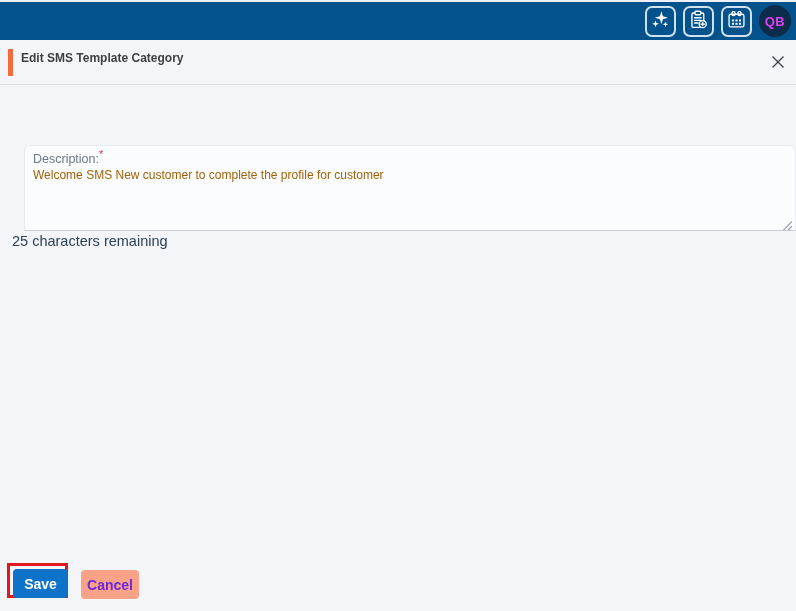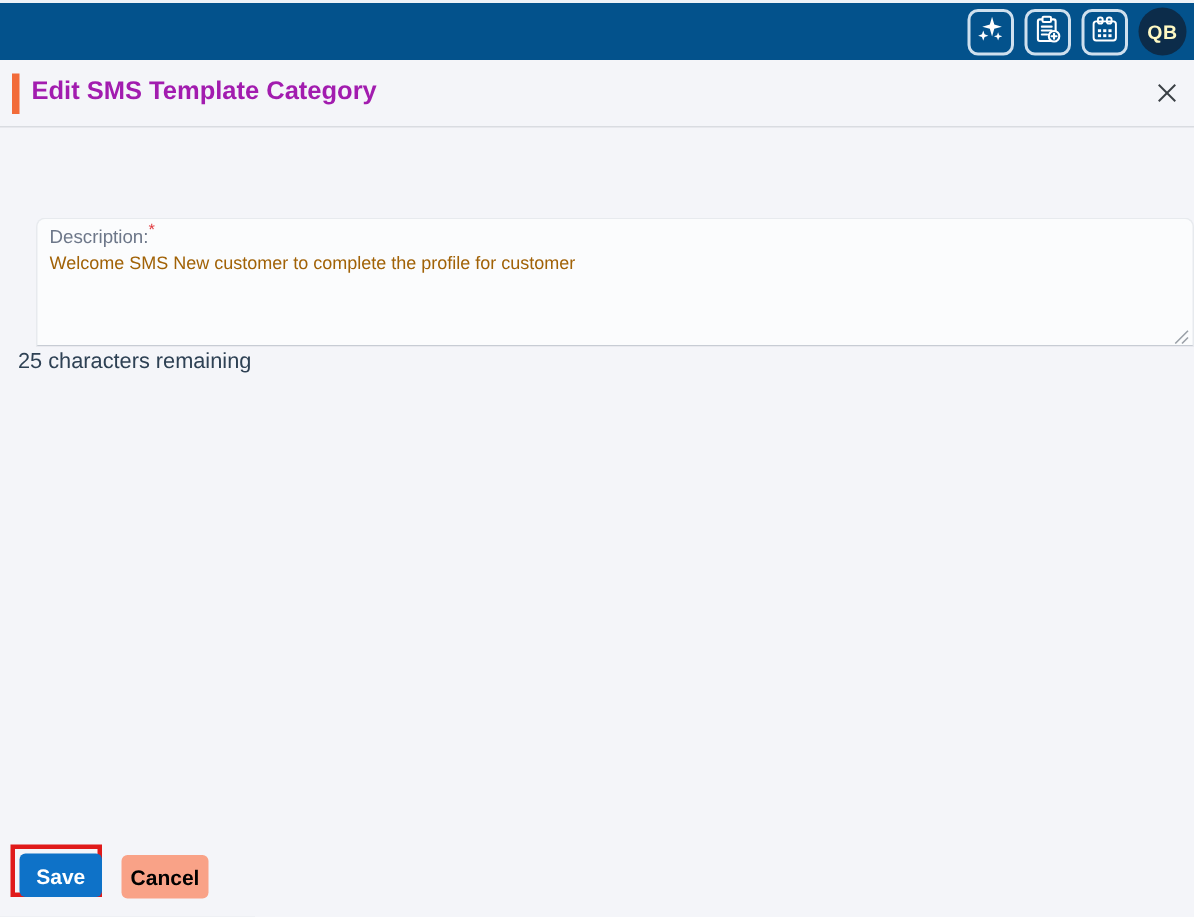--- a/index.html
+++ b/index.html
@@ -26,38 +26,38 @@
     width: 31px; height: 31px;
     border: 2px solid #cfe0ee;
     border-radius: 7px;
     background: transparent;
     display: flex; align-items: center; justify-content: center;
     cursor: pointer;
   }
   .avatar {
     width: 32px; height: 32px; border-radius: 50%;
     background: #0c2c4a;
-    color: #fef9c3; font-weight: bold; font-size: 13px;
+    color: #d946ef; font-weight: bold; font-size: 13px;
     display: flex; align-items: center; justify-content: center;
     cursor: pointer;
     letter-spacing: 0.5px;
   }
 
   
   .modal-header {
     position: absolute; left: 0; top: 42px; width: 796px; height: 43px;
     border-bottom: 1px solid #d9dce1;
   }
   .accent-bar {
     position: absolute; left: 8px; top: 7px; width: 5px; height: 27px;
     background: #f26b39;
   }
   .modal-title {
     position: absolute; left: 21px; top: 9px;
-    font-size: 17px; font-weight: bold; color: #a21caf;
+    font-size: 12px; font-weight: bold; color: #404040;
   }
   .close-btn {
     position: absolute; right: 7px; top: 10px;
     width: 22px; height: 22px;
     background: transparent; border: none; cursor: pointer;
     display: flex; align-items: center; justify-content: center;
   }
 
   
   .field-label {
@@ -118,21 +118,21 @@
     border: none; border-radius: 4px;
     color: #ffffff; font-weight: bold; font-size: 14px;
     font-family: Liberation Sans, sans-serif;
     cursor: pointer;
   }
   .cancel-btn {
     position: absolute; left: 81px; top: 570px;
     width: 58px; height: 29px;
     background: #f9a287;
     border: none; border-radius: 4px;
-    color: #000000; font-weight: bold; font-size: 14px;
+    color: #6d28d9; font-weight: bold; font-size: 14px;
     font-family: "Liberation Sans", sans-serif;
     cursor: pointer;
   }
 </style>
 </head>
 <body>
 
 <div class="screen">
 
   <div class="topbar">

